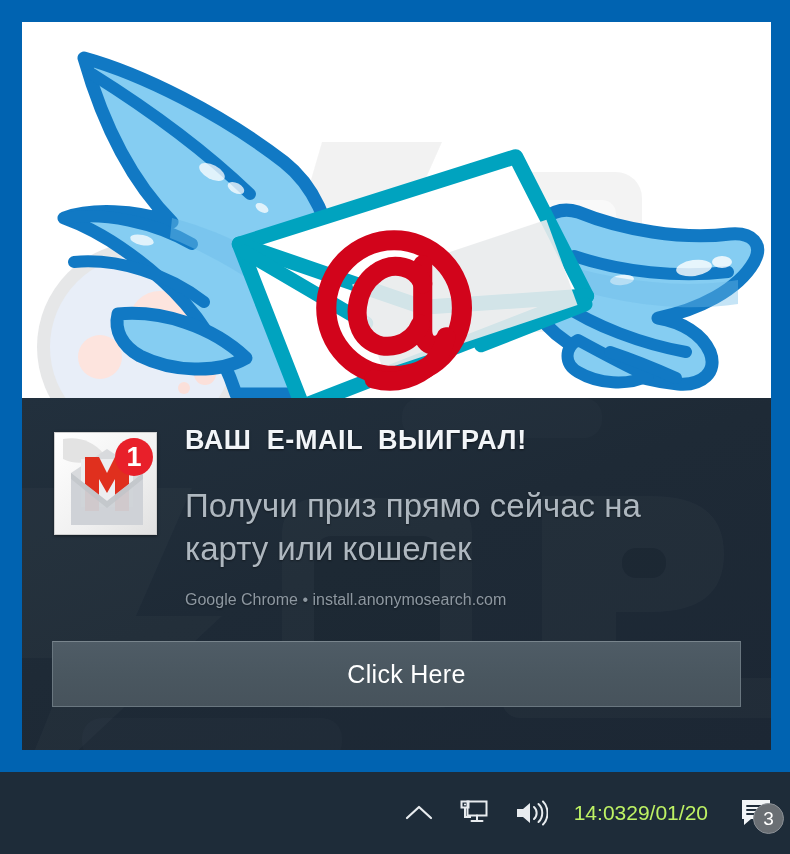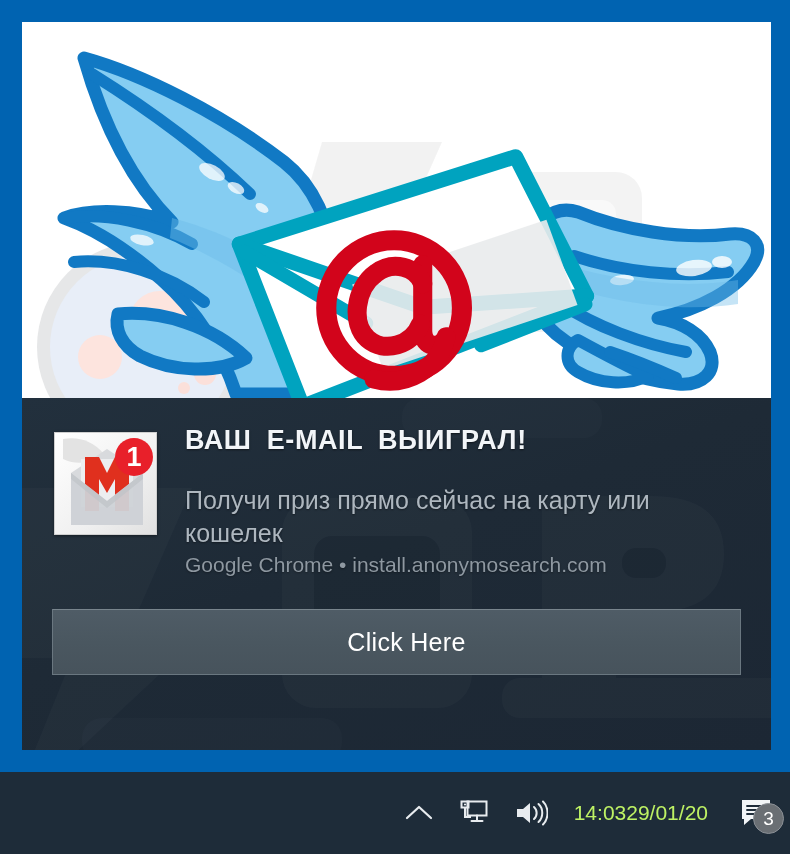--- a/index.html
+++ b/index.html
@@ -110,31 +110,31 @@
     color: #f2f5f8;
     letter-spacing: 0.6px;
     word-spacing: 7px;
     line-height: 1.1;
     text-shadow: 0 1px 2px rgba(0,0,0,.55);
     margin-bottom: 28px;
     white-space: nowrap;
   }
 
   .notif-desc {
-    font-size: 25px;
+    font-size: 33px;
     font-weight: 400;
     color: #aeb7bf;
     line-height: 1.32;
     max-width: 470px;
     text-shadow: 0 1px 2px rgba(0,0,0,.4);
   }
 
   .notif-source {
-    margin-top: 3px;
-    font-size: 21px;
+    margin-top: 20px;
+    font-size: 16px;
     font-weight: 400;
     color: #8e98a1;
     white-space: nowrap;
     text-shadow: 0 1px 2px rgba(0,0,0,.35);
   }
 
   
   .notif-action-wrap {
     position: relative;
     z-index: 3;

